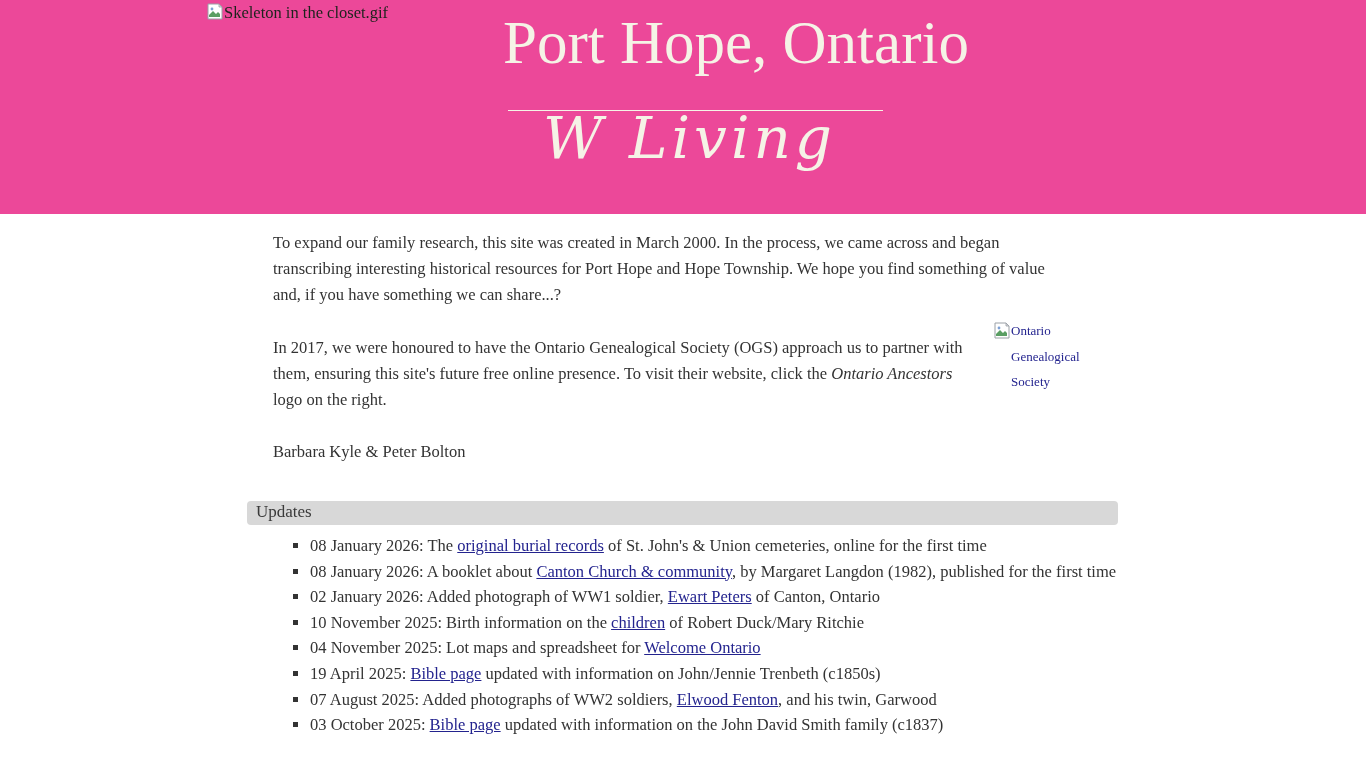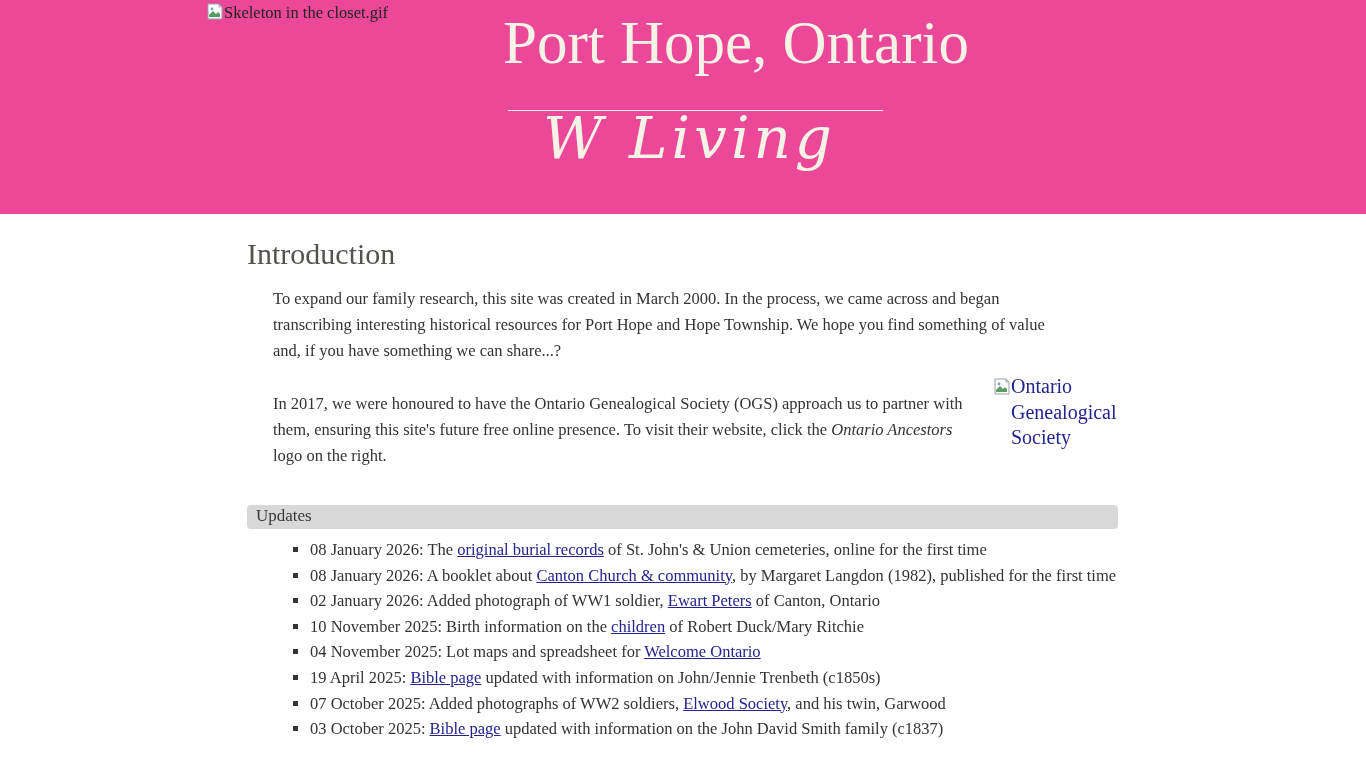--- a/index.html
+++ b/index.html
@@ -73,21 +73,21 @@
     line-height: 26px;
   }
   .para-gap { margin-top: 27px; }
   .ogs-link {
     float: right;
     width: 92px;
     margin: 10px 33px 0 12px;
     color: #23238E;
     text-decoration: none;
     line-height: 25.5px;
-    font-size: 20px;
+    font-size: 13px;
   }
   .italic { font-style: italic; }
   .signature { margin-top: 26px; }
   
   .updates-bar {
     clear: both;
     margin-top: 36px;
     background: #D8D8D8;
     border-radius: 4px;
     padding: 1px 9px 3px 9px;
@@ -122,43 +122,43 @@
     <span>Skeleton in the closet.gif</span>
   </span>
 
   <div class="site-title">Port Hope, Ontario</div>
   <div class="title-rule"></div>
   <div class="script-text">W Living</div>
 </div>
 
 <div class="content">
 
-  <h1 class="intro-heading">Introduction</h1>
 
   <p class="para">To expand our family research, this site was created in March 2000. In the process, we came across and began transcribing interesting historical resources for Port Hope and Hope Township. We hope you find something of value and, if you have something we can share...?</p>
 
   <a class="ogs-link broken-img" href="#">
     <svg class="bi-icon" viewBox="0 0 17 17" style="margin-top:4px;">
       <path d="M2 1 h11 l3 3 v12 h-14 z" fill="#ffffff" stroke="#9aa0a6" stroke-width="1"></path>
       <path d="M13 1 l3 3 h-3 z" fill="#dadce0" stroke="#9aa0a6" stroke-width="0.8"></path>
       <path d="M3 12 l4 -4 l3 3 l2 -2 l2 2 v3 h-11 z" fill="#5a9e63"></path>
       <circle cx="6" cy="6" r="1.4" fill="#7b9fd4"></circle>
     </svg>
       <span>Ontario Genealogical Society</span>
   </a>
 
   <p class="para para-gap"><span>In 2017, we were honoured to have the Ontario Genealogical Society (OGS) approach us to partner with them, ensuring this site's future free online presence. To visit their website, click the </span><span class="italic">Ontario Ancestors</span><span> logo on the right.</span></p>
 
+  <p class="para signature">Barbara Kyle &amp; Peter Bolton</p>
 
   <div class="updates-bar">Updates</div>
 
   <ul class="updates-list">
     <li><span>08 January 2026: The </span><a href="#" class="update-link">original burial records</a><span> of St. John's &amp; Union cemeteries, online for the first time</span></li>
     <li><span>08 January 2026: A booklet about </span><a href="#" class="update-link">Canton Church &amp; community</a><span>, by Margaret Langdon (1982), published for the first time</span></li>
     <li><span>02 January 2026: Added photograph of WW1 soldier, </span><a href="#" class="update-link">Ewart Peters</a><span> of Canton, Ontario</span></li>
     <li><span>10 November 2025: Birth information on the </span><a href="#" class="update-link">children</a><span> of Robert Duck/Mary Ritchie</span></li>
     <li><span>04 November 2025: Lot maps and spreadsheet for </span><a href="#" class="update-link">Welcome Ontario</a><span></span></li>
     <li><span>19 April 2025: </span><a href="#" class="update-link">Bible page</a><span> updated with information on John/Jennie Trenbeth (c1850s)</span></li>
-    <li><span>07 October 2025: Added photographs of WW2 soldiers, </span><a href="#" class="update-link">Elwood Society</a><span>, and his twin, Garwood</span></li>
+    <li><span>07 August 2025: Added photographs of WW2 soldiers, </span><a href="#" class="update-link">Elwood Fenton</a><span>, and his twin, Garwood</span></li>
     <li><span>03 October 2025: </span><a href="#" class="update-link">Bible page</a><span> updated with information on the John David Smith family (c1837)</span></li>
   </ul>
 
 </div>
 
 </body></html>

